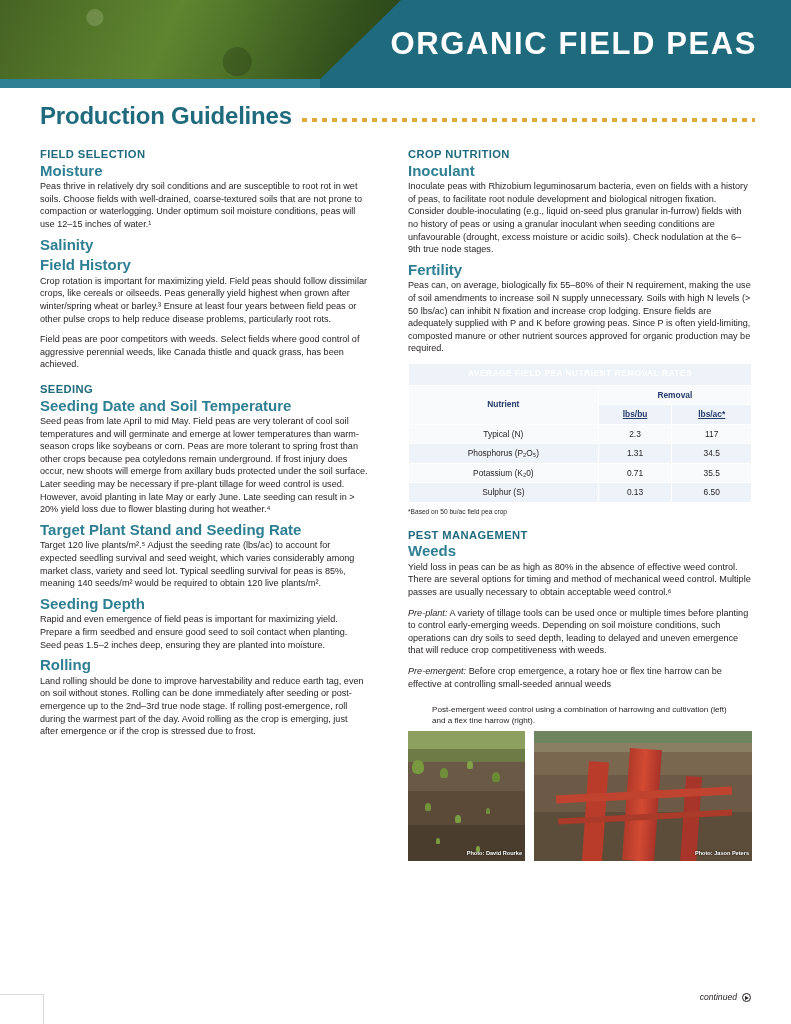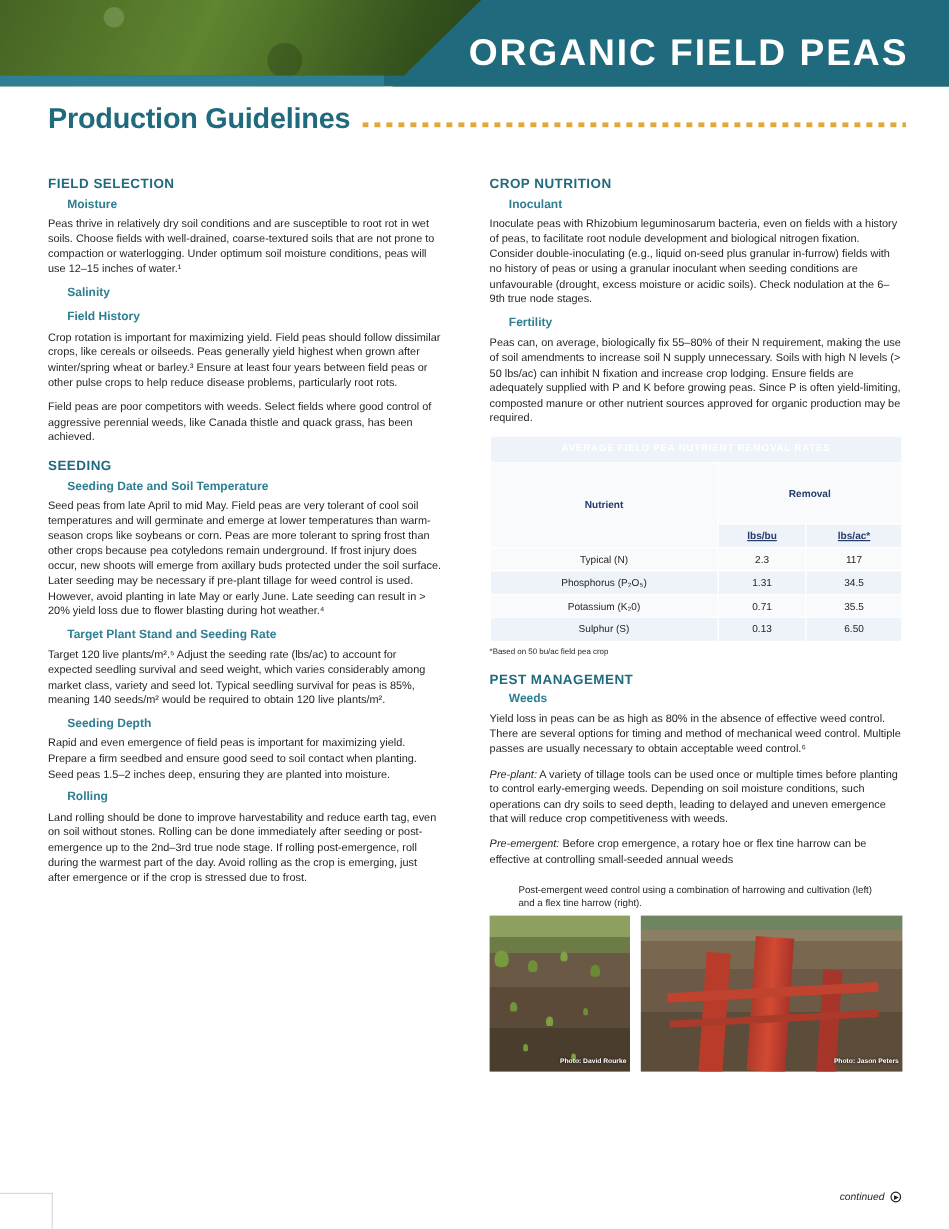--- a/index.html
+++ b/index.html
@@ -9,21 +9,21 @@
     background: #ffffff;
     font-family: "Liberation Sans", sans-serif;
     color: #231f20;
     position: relative;
     overflow: hidden;
   }
 
   
   .banner {
     position: relative;
-    width: 791px; height: 72px;
+    width: 791px; height: 88px;
     overflow: hidden;
   }
   .banner-photo {
     position:absolute; inset:0;
     background:
       radial-gradient(circle at 12% 20%, rgba(255,255,255,.25) 0 8px, transparent 9px),
       radial-gradient(circle at 30% 70%, rgba(0,0,0,.18) 0 14px, transparent 15px),
       radial-gradient(circle at 52% 30%, rgba(255,255,255,.12) 0 18px, transparent 19px),
       linear-gradient(115deg, #5d7a35 0%, #7ea34a 22%, #496b2c 44%, #2f4f22 60%, #8fae55 80%, #3c5a26 100%);
   }
@@ -101,23 +101,23 @@
     color:#1f6a7d;
     font-size:11.2px;
     font-weight:bold;
     letter-spacing:.4px;
     margin:0 0 4px 0;
     text-transform:uppercase;
   }
   h2.sec.spaced{ margin-top:12px; }
   h3.sub{
     color:#2f7f93;
-    font-size:10px;
-    font-weight:bold;
-    margin:8px 0 3px 16px;
+    font-size:15px;
+    font-weight:bold;
+    margin:8px 0 3px 0;
   }
   h3.sub.first{ margin-top:0; }
   p{ margin:0 0 8px 0; color:#231f20; }
   em{ font-style:italic; }
 
   
   .nutrient-table{
     width:344px;
     border-collapse:collapse;
     font-size:8.4px;
@@ -131,21 +131,21 @@
     text-align:center;
     letter-spacing:.6px;
     padding:4px 2px;
     font-size:8.2px;
   }
   .nutrient-table .thead-sub td{
     background:#d7dff0;
     color:#243b6b;
     font-weight:bold;
     text-align:center;
-    padding:19px 2px;
+    padding:3px 2px;
     border:1px solid #ffffff;
   }
   .nutrient-table .thead-units td{
     background:#eef2f9;
     color:#243b6b;
     font-weight:bold;
     text-align:center;
     padding:3px 2px;
     border:1px solid #ffffff;
     text-decoration:underline;

